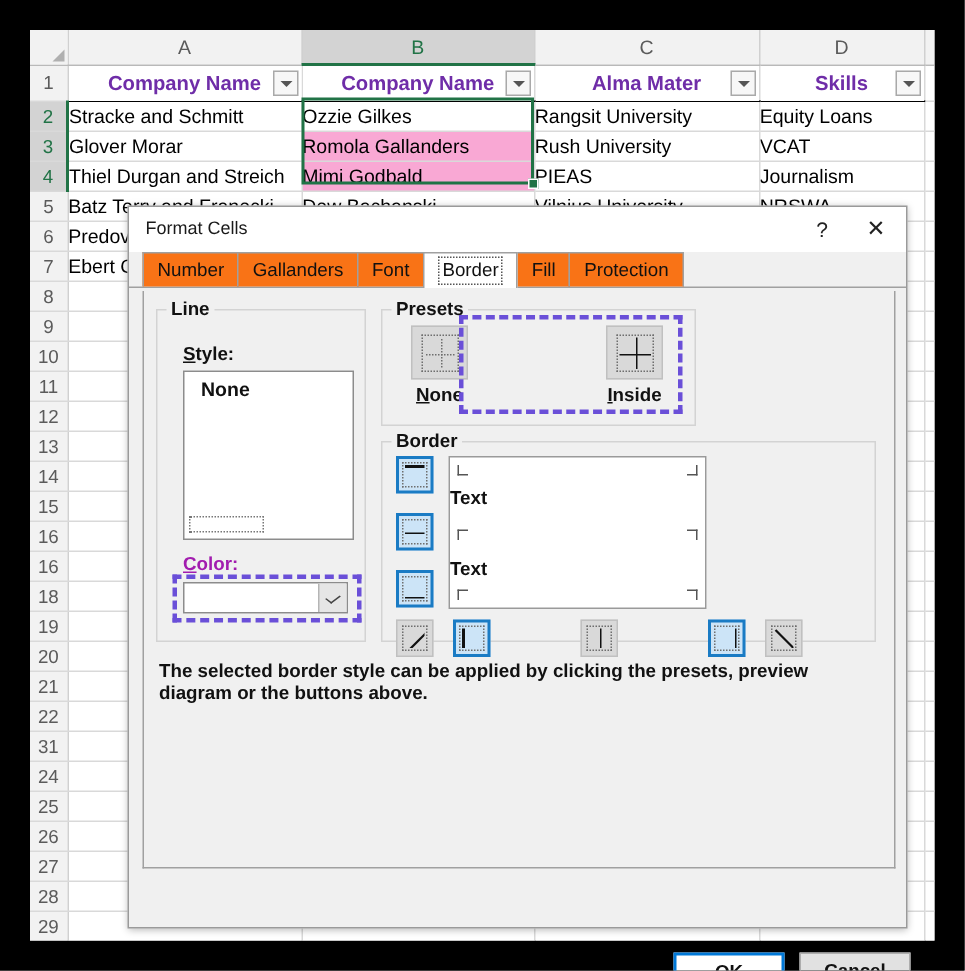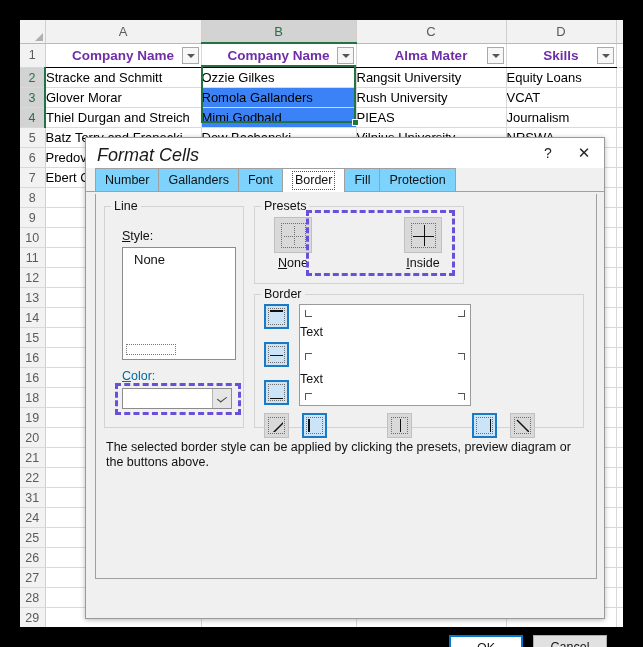--- a/index.html
+++ b/index.html
@@ -101,21 +101,21 @@
   .cell.hdr {
     text-align: center;
     color: #6f2da8;
     font-weight: bold;
     font-size: 13.5px;
     height: 23px;
     border-bottom: 1px solid #000000;
     position: relative;
     padding-left: 0;
   }
-  .cell.selected-fill { background: #3b82f6; }
+  .cell.selected-fill { background: #f9a8d4; }
 
   
   .filter-btn {
     position: absolute;
     right: 2px;
     top: 3px;
     width: 17px;
     height: 17px;
     background: #f7f7f7;
     border: 1px solid #a9a9a9;
@@ -162,23 +162,22 @@
   }
   #dialog-titlebar {
     height: 30px;
     background: #ffffff;
     position: relative;
   }
   #dialog-title {
     position: absolute;
     left: 11px;
     top: 7px;
-    font-size: 18px;
+    font-size: 12px;
     color: #1a1a1a;
-    font-style: italic;
   }
   .title-btn {
     position: absolute;
     top: 0;
     width: 32px;
     height: 30px;
     text-align: center;
     line-height: 30px;
     font-size: 14px;
     color: #222222;
@@ -198,21 +197,21 @@
   }
   .tab {
     display: inline-block;
     height: 23px;
     line-height: 23px;
     padding: 0 9px;
     font-size: 12.5px;
     color: #111111;
     border: 1px solid #a0a0a0;
     border-bottom: none;
-    background: #7dd3fc;
+    background: #f97316;
     box-sizing: border-box;
     margin-right: -1px;
     vertical-align: top;
     position: relative;
   }
   .tab.active {
     background: #ffffff;
     z-index: 3;
     height: 24px;
   }
@@ -224,20 +223,21 @@
     margin-top: 2px;
   }
 
   
   #dialog-body {
     position: absolute;
     left: 0; right: 0;
     top: 54px;
     bottom: 0;
     background: #f0f0f0;
+    font-weight: bold;
   }
   #panel {
     position: absolute;
     left: 9px;
     top: 2px;
     width: 502px;
     height: 385px;
     background: #f0f0f0;
     border: 1px solid #a0a0a0;
     border-top: none;
@@ -277,21 +277,21 @@
     font-size: 13px;
     color: #111;
   }
   #style-focus {
     position: absolute;
     left: 3px; bottom: 4px;
     width: 50px; height: 11px;
     border: 1px dotted #777777;
     box-sizing: border-box;
   }
-  #color-label { position: absolute; left: 17px; top: 162px; font-size: 12.5px; color: #0369a1; }
+  #color-label { position: absolute; left: 17px; top: 162px; font-size: 12.5px; color: #a21caf; }
   #color-combo {
     position: absolute;
     left: 17px; top: 181px;
     width: 110px; height: 21px;
     background: #ffffff;
     border: 1px solid #8c8c8c;
     box-sizing: border-box;
   }
   #color-combo-btn {
     position: absolute;

